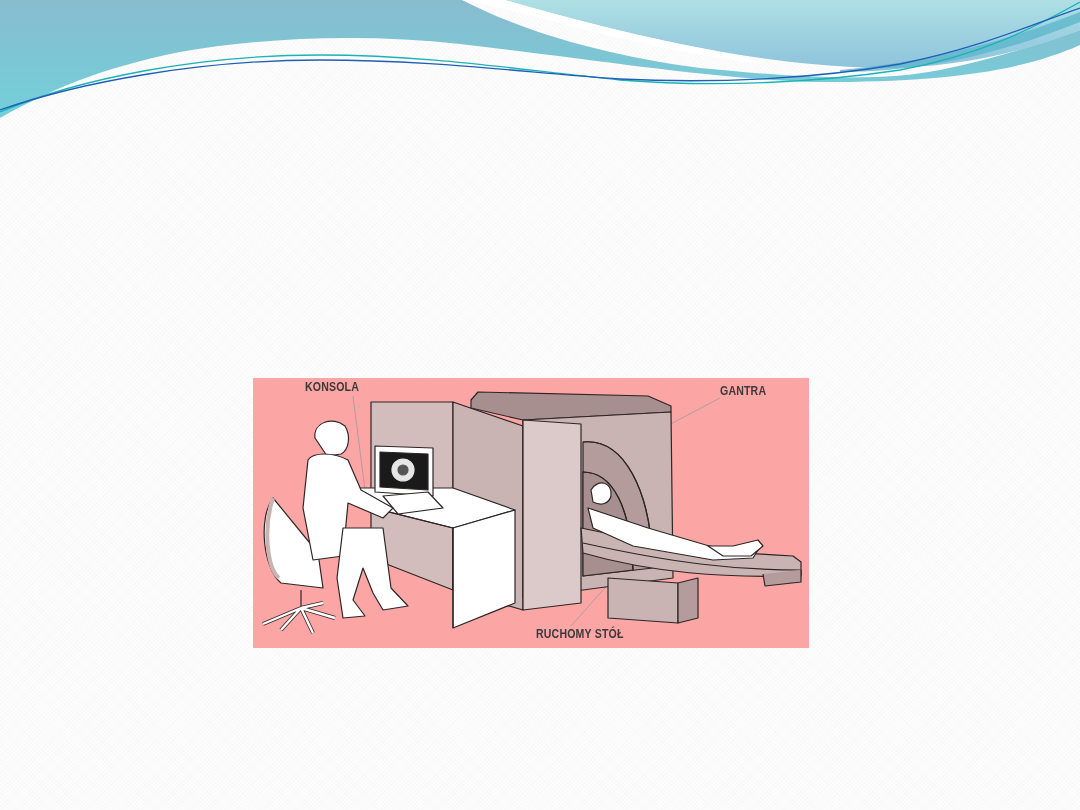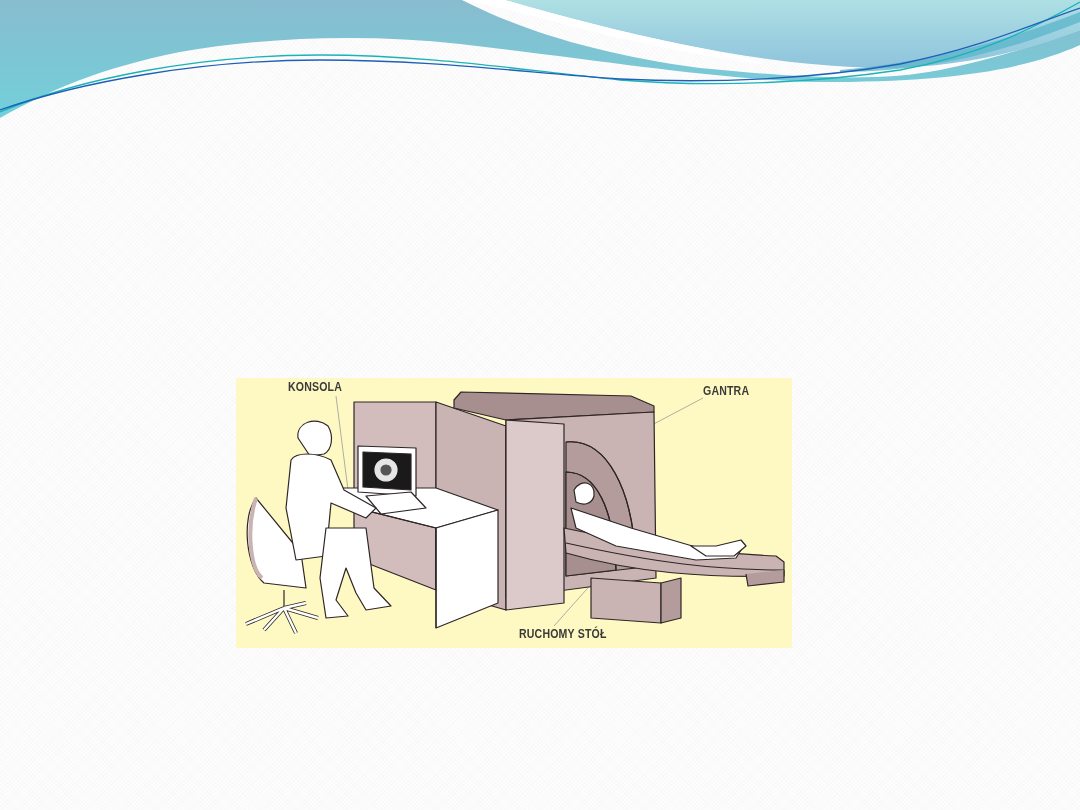--- a/index.html
+++ b/index.html
@@ -6,22 +6,22 @@
   body {
     width: 1080px; height: 810px; overflow: hidden; position: relative;
     background: #fdfdfd;
     background-image:
       repeating-linear-gradient(45deg, rgba(0,0,0,0.012) 0 1px, transparent 1px 3px),
       repeating-linear-gradient(-45deg, rgba(0,0,0,0.012) 0 1px, transparent 1px 3px);
     font-family: "Liberation Sans", sans-serif;
   }
   .header-wave { position: absolute; left: 0; top: 0; width: 1080px; height: 130px; }
   .figure {
-    position: absolute; left: 236px; top: 378px; width: 556px; height: 270px;
-    background: #fef9c3;
+    position: absolute; left: 253px; top: 378px; width: 556px; height: 270px;
+    background: #fca5a5;
   }
   .figure svg { position: absolute; left: 0; top: 0; }
   .label {
     position: absolute; font-family: "Liberation Sans", sans-serif;
     font-weight: bold; font-size: 12px; color: #3a3a3a; letter-spacing: 0.2px;
     transform: scaleX(0.88); transform-origin: left top; white-space: nowrap;
   }
   .label-konsola { left: 52px; top: 2px; }
   .label-gantra { left: 467px; top: 6px; }
   .label-stol { left: 283px; top: 249px; }

